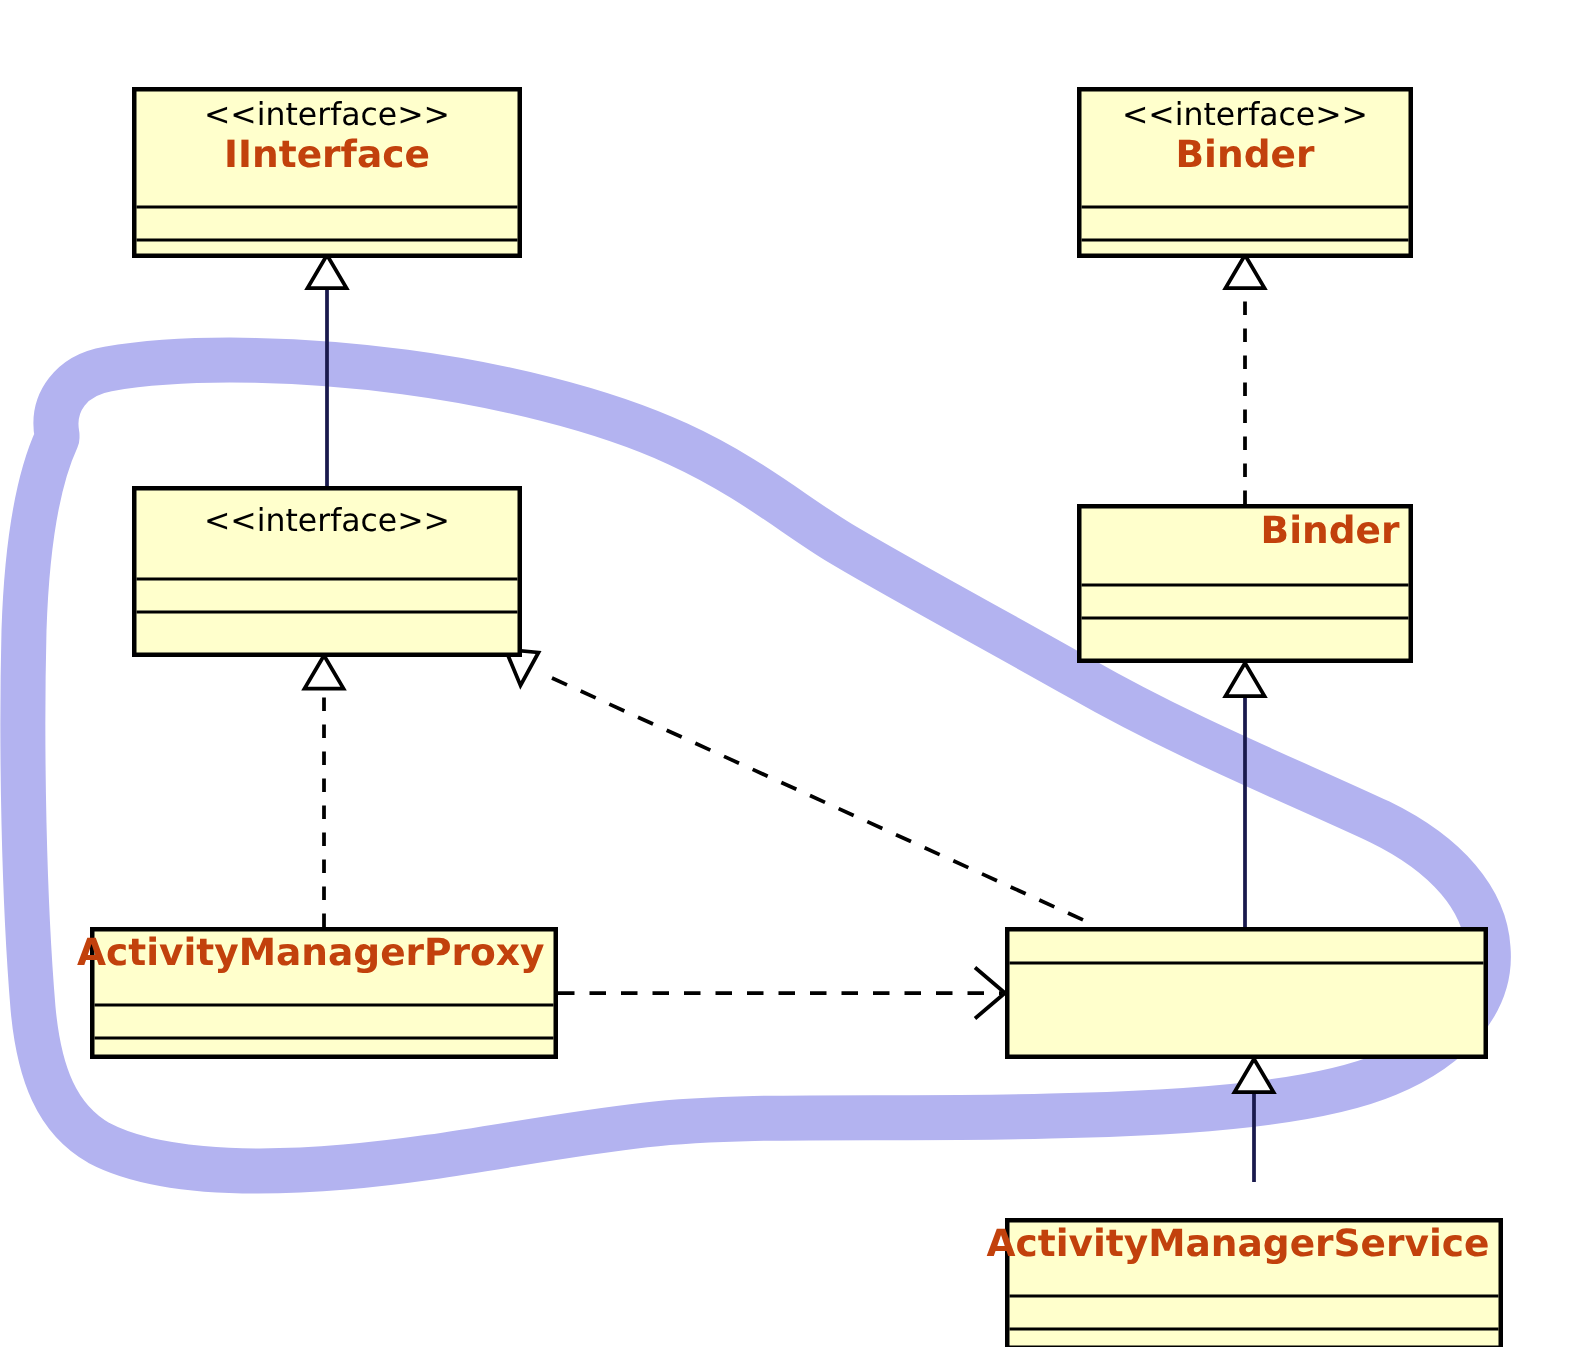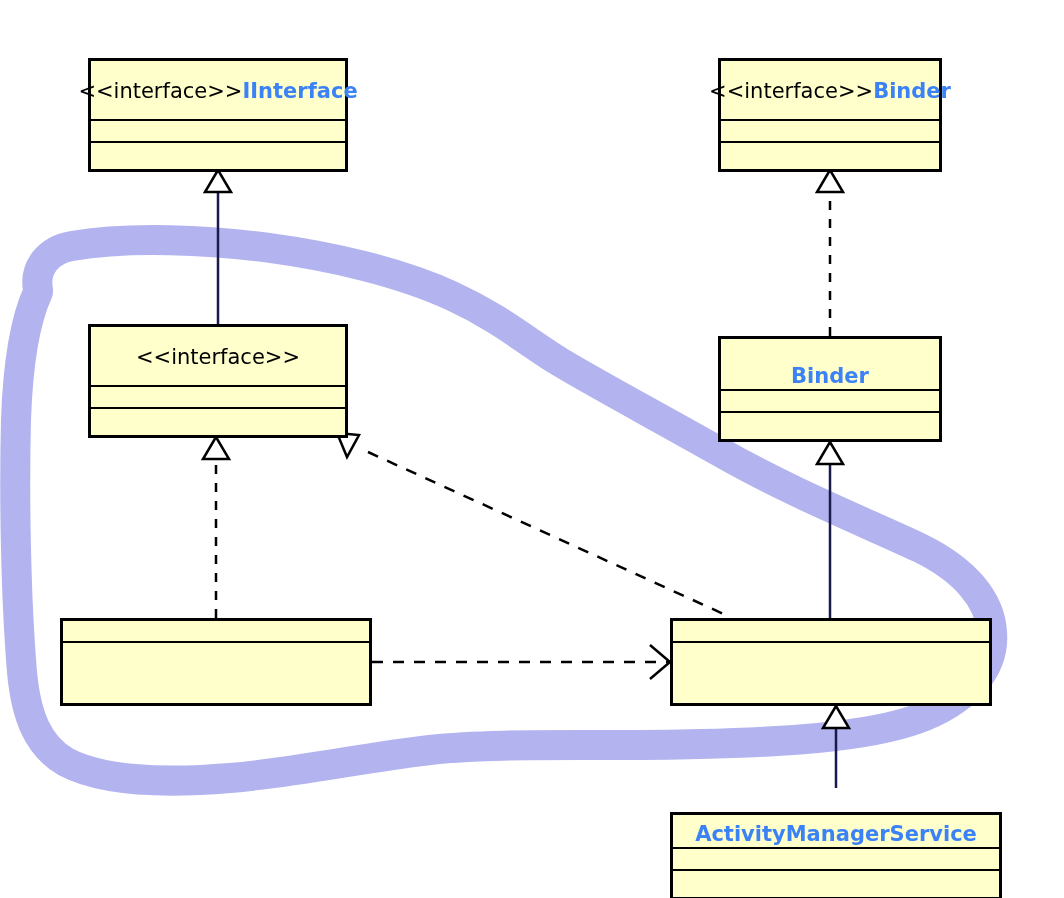--- a/index.html
+++ b/index.html
@@ -46,39 +46,39 @@
     box-sizing: border-box;
     background: #ffffcc;
     border: 3px solid #000000;
     display: flex;
     flex-direction: column;
   }
   .uml-head {
     box-sizing: border-box;
     flex: 1 1 auto;
     display: flex;
-    flex-direction: row;
+    flex-direction: column;
     align-items: center;
     justify-content: center;
-    padding: 4px 6px 0 6px;
+    padding: 4px 6px 20px 6px;
     border-bottom: 2px solid #000000;
   }
   .uml-stereotype {
     font-size: 21px;
     font-weight: 400;
     line-height: 1.12;
     color: #000000;
     letter-spacing: 0px;
     white-space: nowrap;
   }
   .uml-name {
-    font-size: 21px;
+    font-size: 25px;
     font-weight: 700;
     line-height: 1.12;
-    color: #3b82f6;
+    color: #c2410c;
     white-space: nowrap;
   }
   .uml-name.abstract {
     font-style: italic;
   }
   .uml-attrs {
     box-sizing: border-box;
     height: 22px;
     flex: 0 0 22px;
     border-bottom: 2px solid #000000;
@@ -186,20 +186,23 @@
 
     <div class="uml-class single" style="left:718px; top:336px; width:224px; height:106px;">
       <div class="uml-head">
         <div class="uml-name">Binder</div>
       </div>
       <div class="uml-attrs"></div>
       <div class="uml-ops"></div>
     </div>
 
     <div class="uml-class single" style="left:60px; top:618px; width:312px; height:88px;">
+      <div class="uml-head">
+        <div class="uml-name">ActivityManagerProxy</div>
+      </div>
       <div class="uml-attrs"></div>
       <div class="uml-ops"></div>
     </div>
 
     <div class="uml-class single" style="left:670px; top:618px; width:322px; height:88px;">
       <div class="uml-attrs"></div>
       <div class="uml-ops"></div>
     </div>
 
     <div class="uml-class single" style="left:670px; top:788px; width:332px; height:88px;margin-top:24px;">

